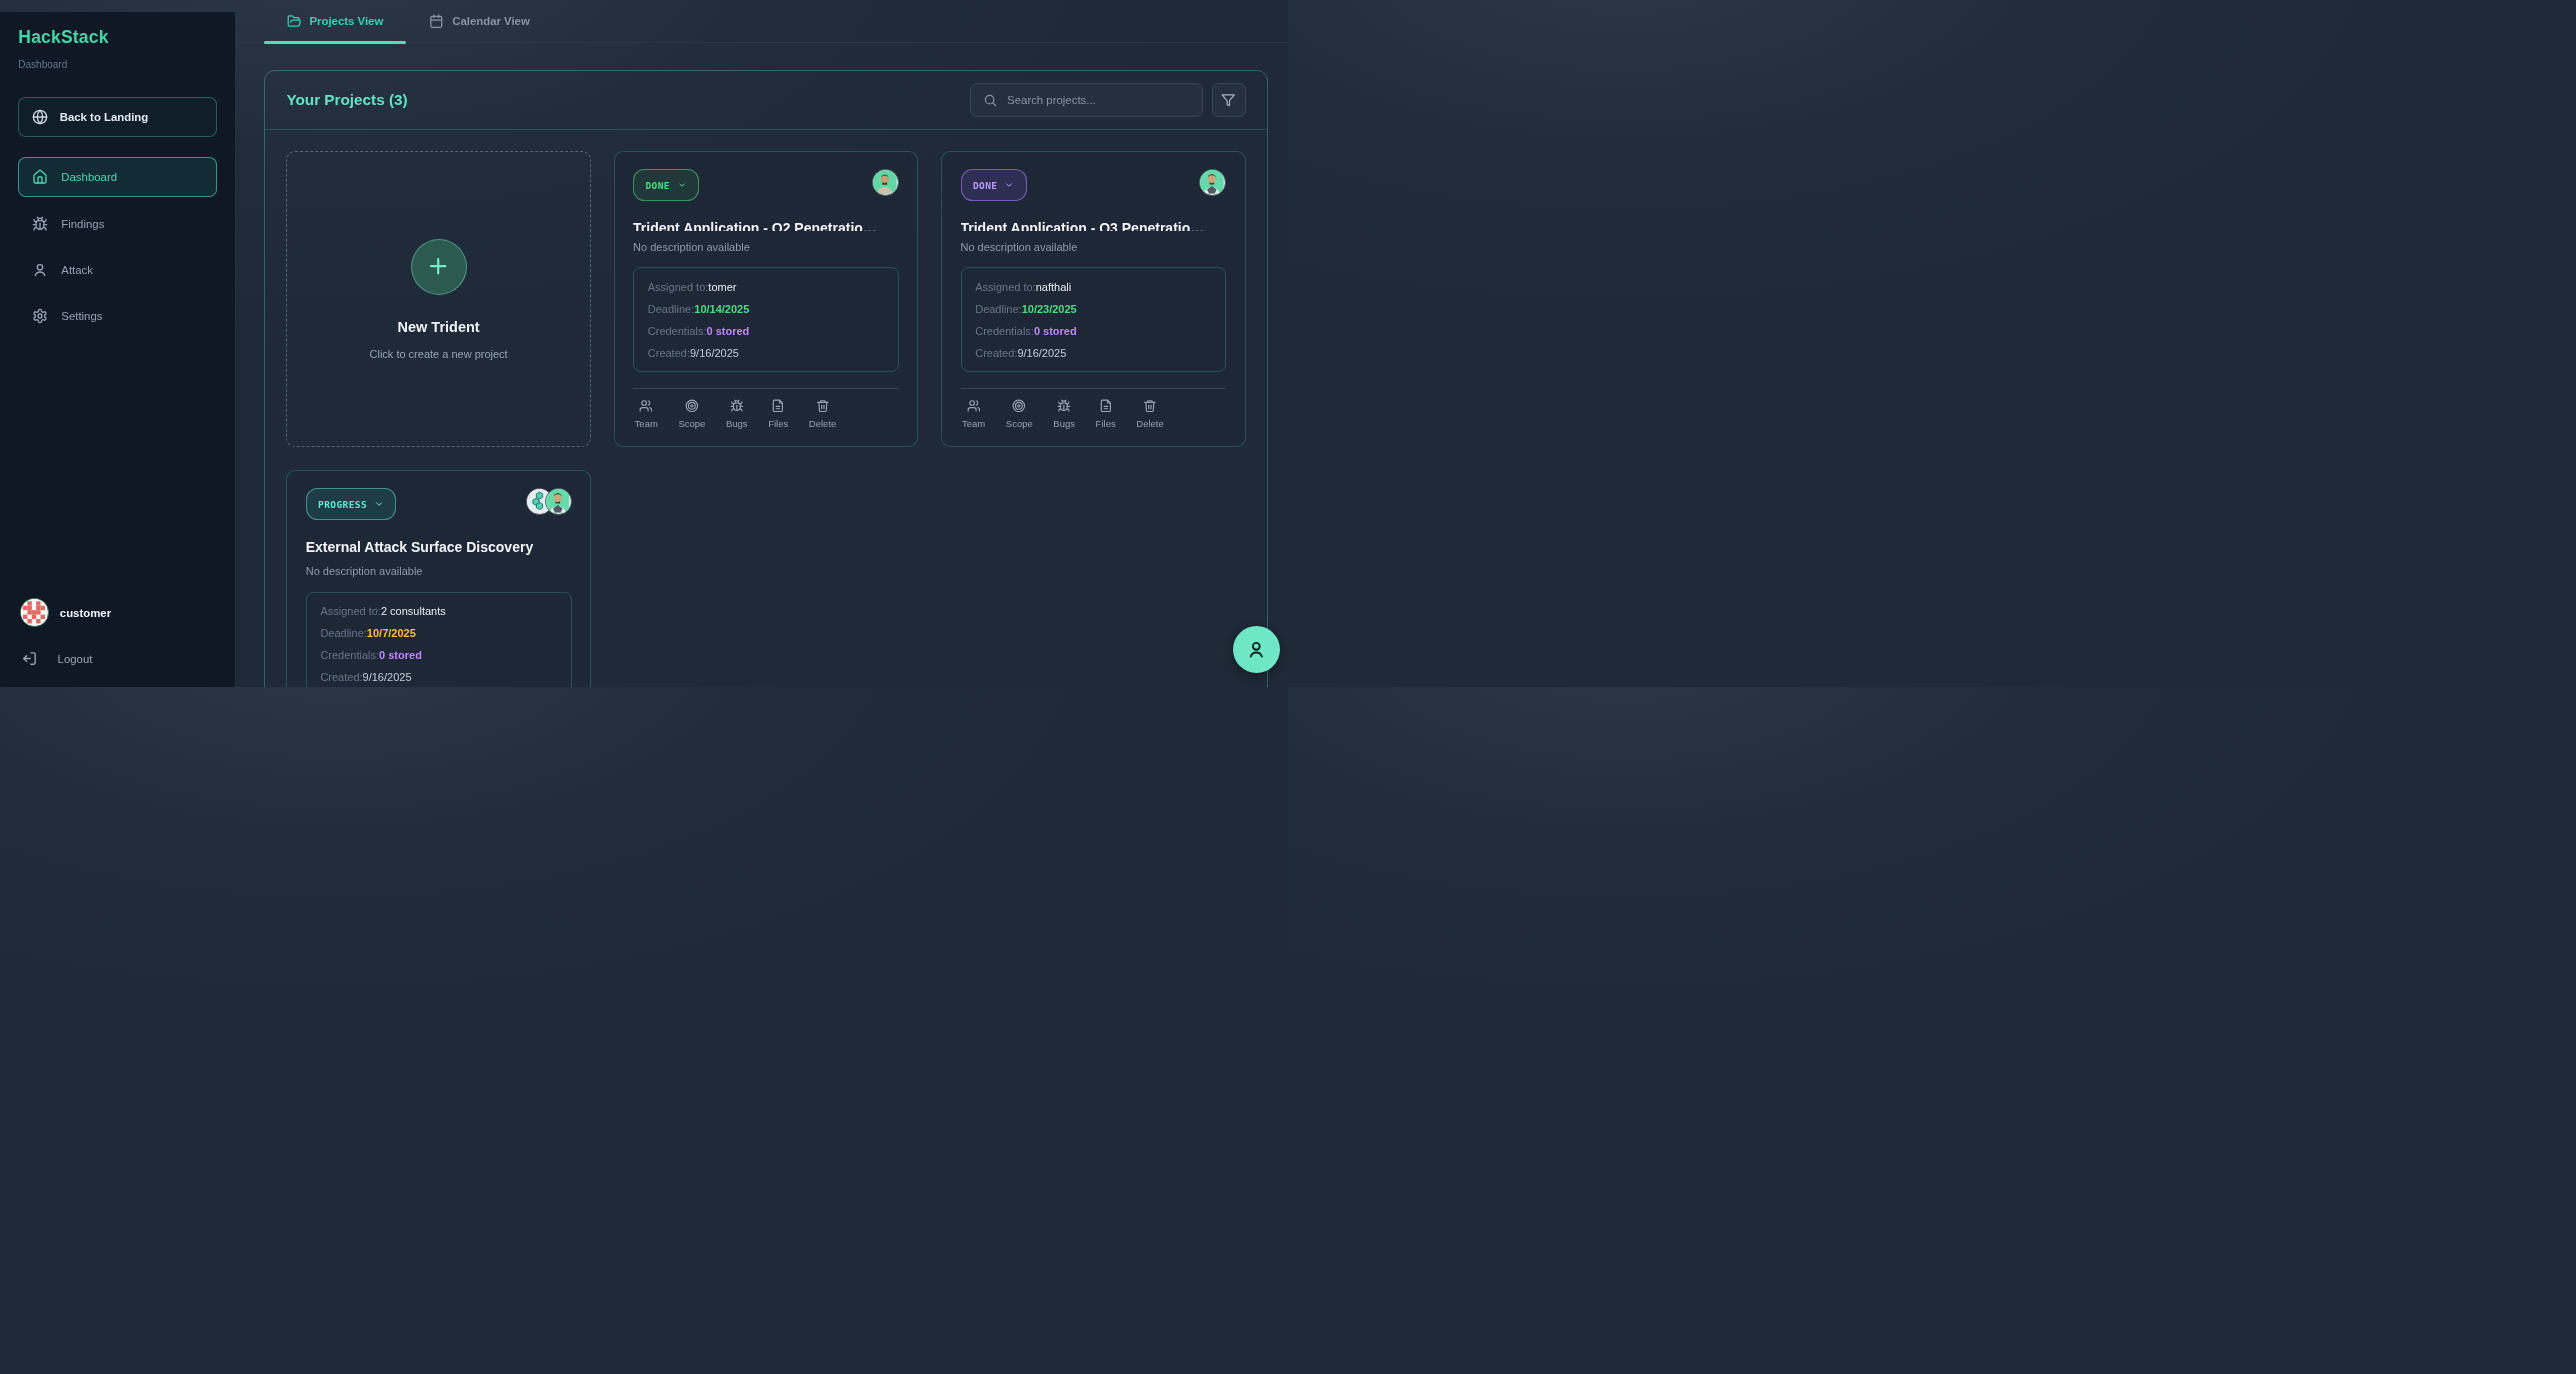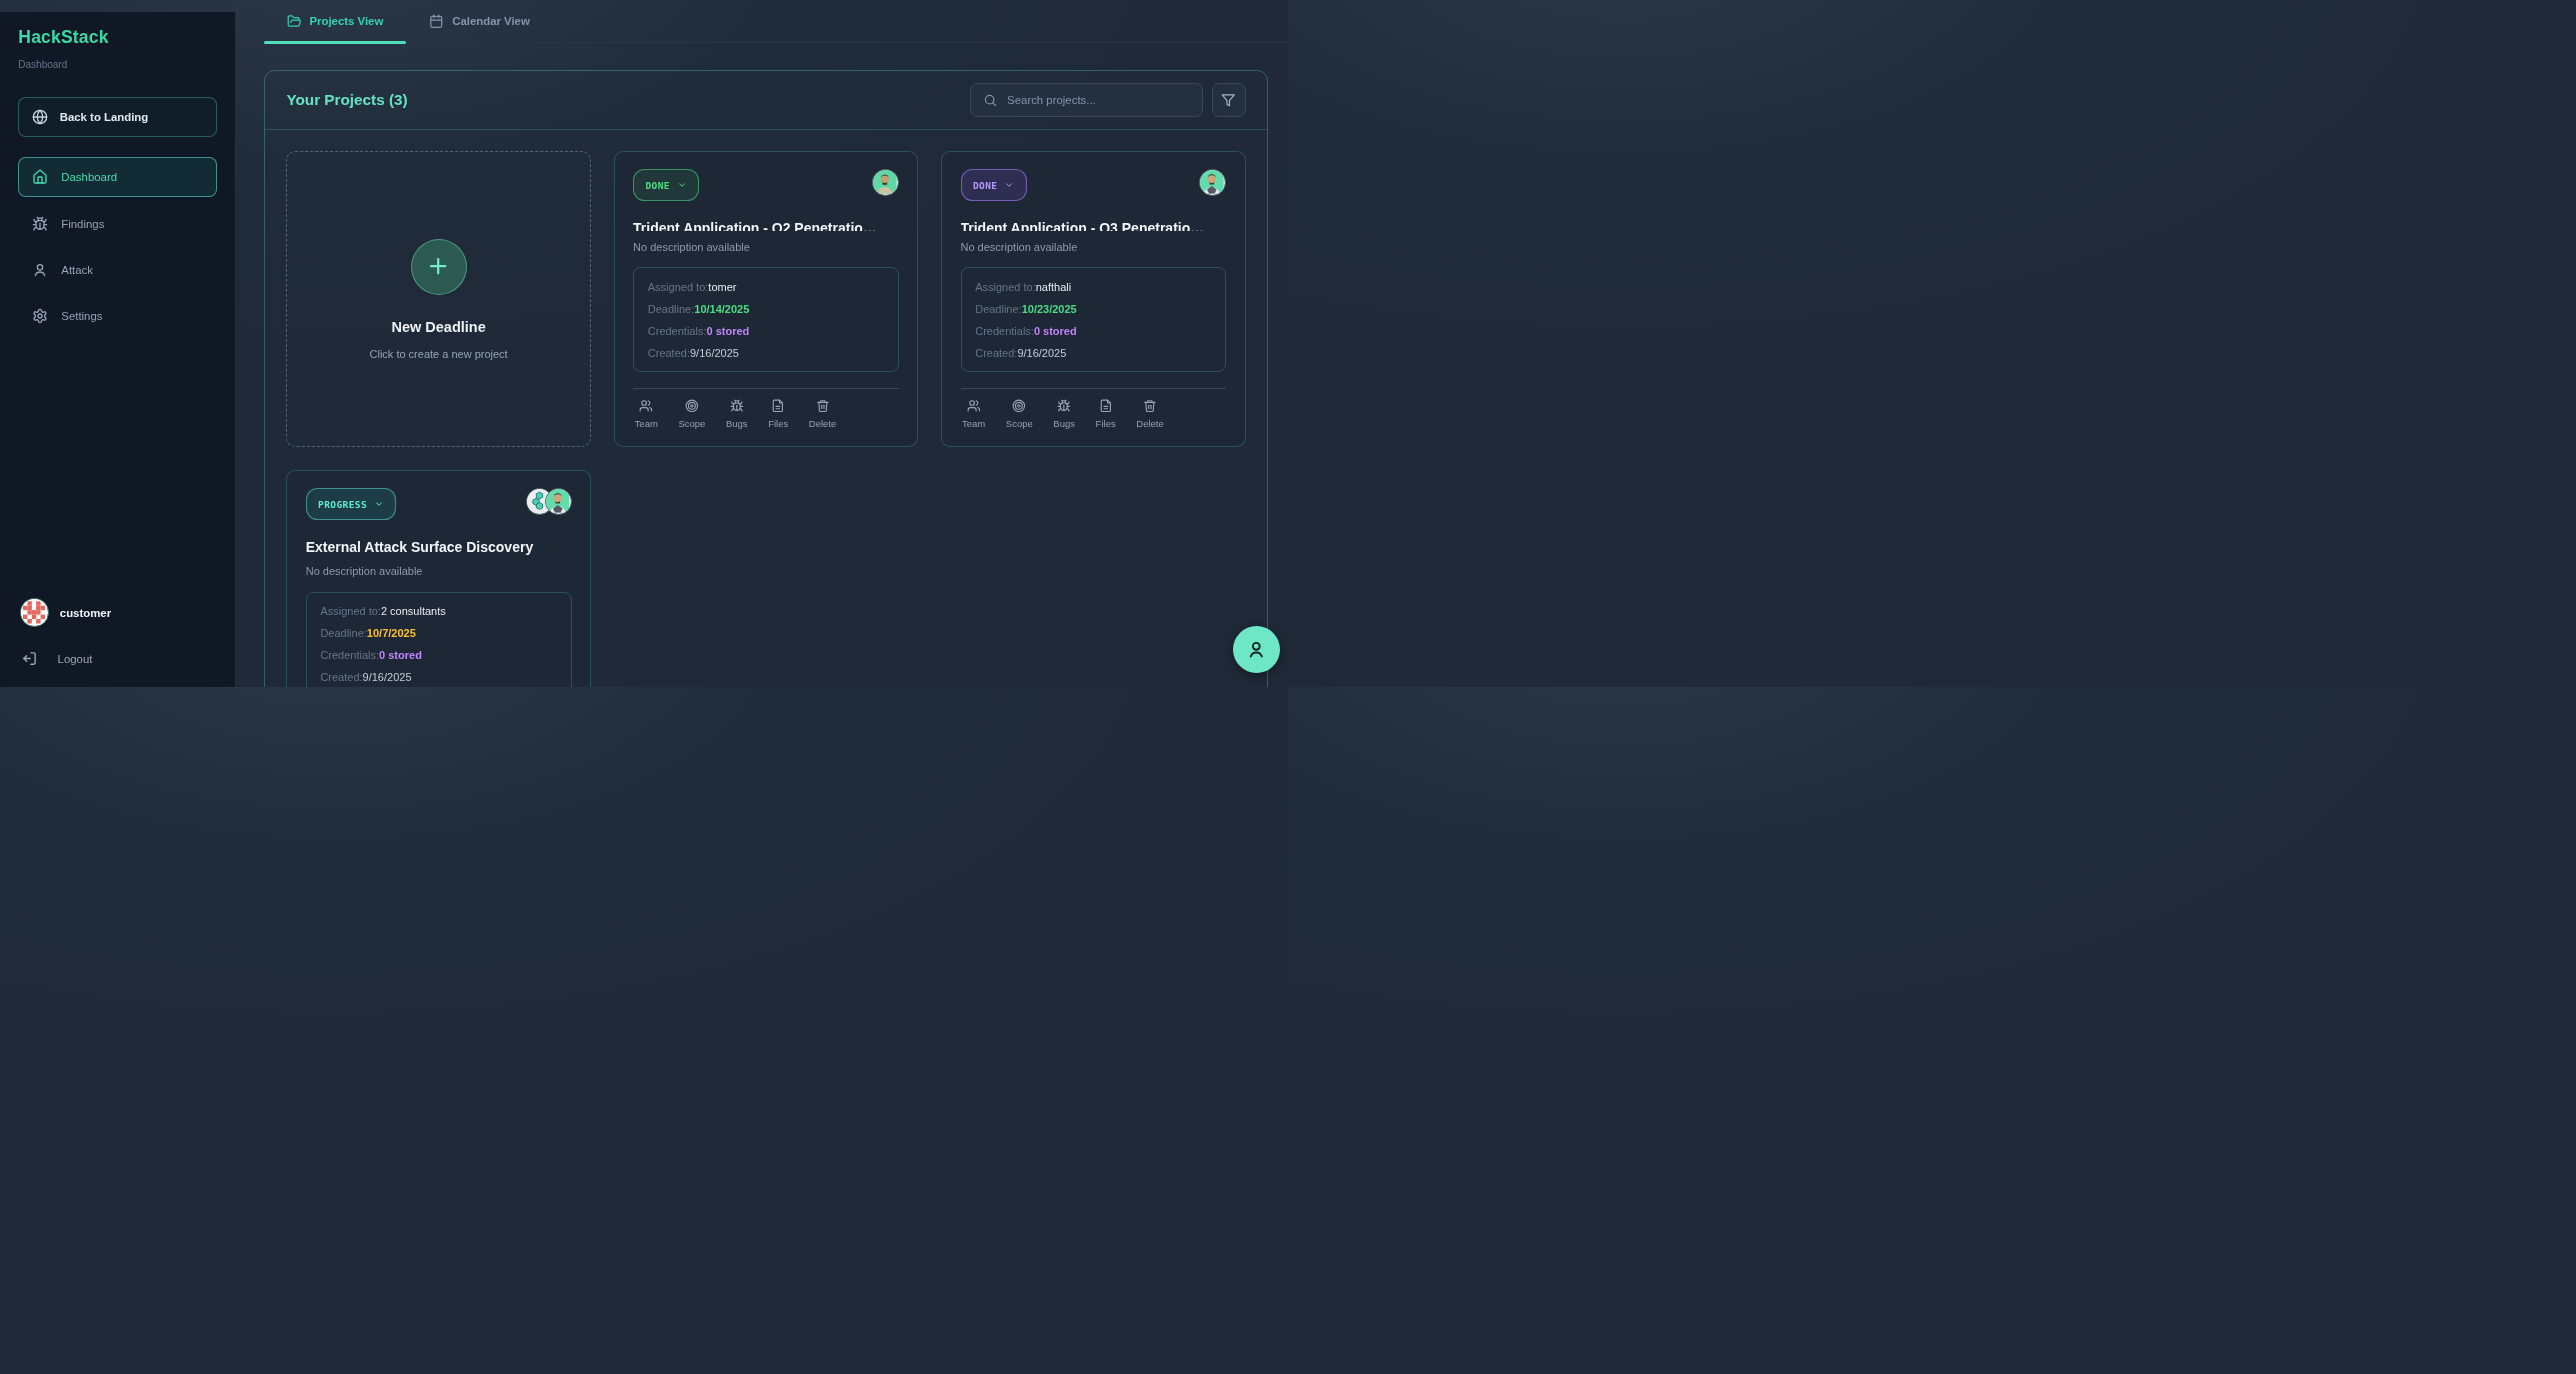--- a/index.html
+++ b/index.html
@@ -302,21 +302,21 @@
 
   <div class="panel-body">
 
     <div class="new-card">
       <div class="plus-circle">
         <svg width="24.4" height="24.4" viewBox="0 0 24 24" fill="none" stroke="currentColor" stroke-width="2.2" stroke-linecap="round">
             <path d="M12 5v14"></path>
             <path d="M5 12h14"></path>
           </svg>
       </div>
-      <div class="new-title">New Deadline</div>
+      <div class="new-title">New Trident</div>
       <div class="new-sub">Click to create a new project</div>
     </div>
 
     <article class="card">
       <div class="card-top">
         <button class="badge green">
           <span>DONE</span>
           <span>
             <svg width="10" height="10" viewBox="0 0 24 24" fill="none" stroke="currentColor" stroke-width="2.4" stroke-linecap="round" stroke-linejoin="round">
                 <path d="m6 9 6 6 6-6"></path>

